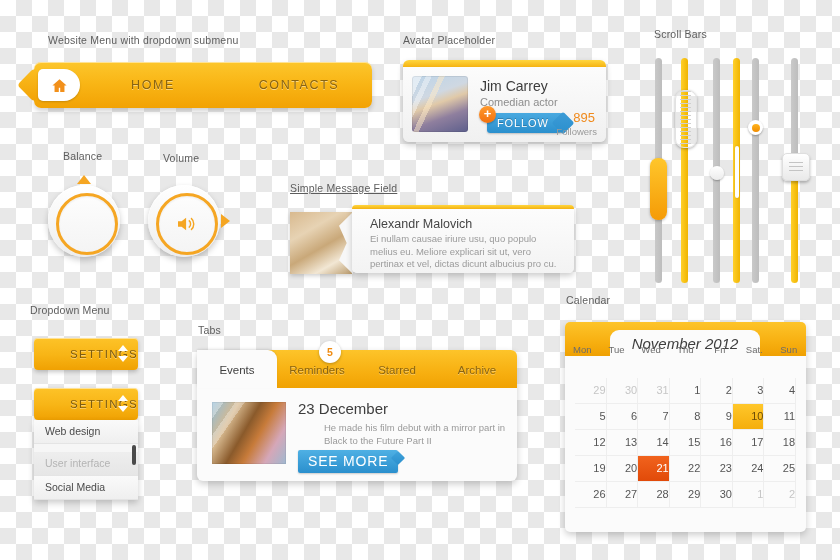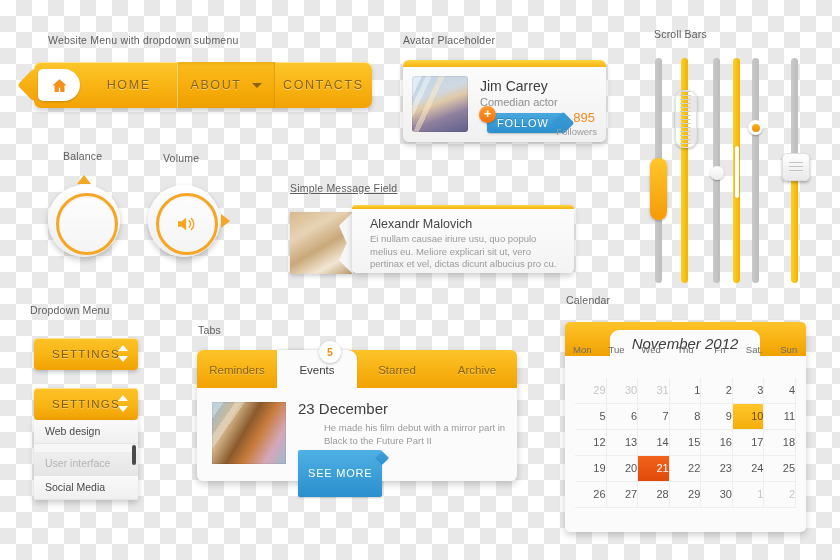--- a/index.html
+++ b/index.html
@@ -182,21 +182,21 @@
   }
   .msg-name{position:absolute;left:18px;top:12px;font-size:12.5px;color:#454545;}
   .msg-body{position:absolute;left:18px;top:28px;width:194px;font-size:9.5px;line-height:12.5px;color:#9b9b9b;}
 
   
   .dd-btn{
     position:absolute;width:104px;height:32px;border-radius:4px;
     background:linear-gradient(180deg,#fdc328,#f8b516 52%,#f0a102);
     box-shadow:0 2px 4px rgba(0,0,0,.22),inset 0 1px 0 rgba(255,255,255,.5);
     color:#7e5c10;font-size:11.5px;letter-spacing:1.3px;
-    line-height:32px;text-align:center;text-shadow:0 1px 0 rgba(255,255,255,.4);
+    line-height:32px;text-align:right;text-shadow:0 1px 0 rgba(255,255,255,.4);
   }
   .dd-arrows{position:absolute;right:10px;top:7px;width:10px;height:18px;}
   .dd-arrows i{display:block;width:0;height:0;margin:0 auto;}
   .dd-arrows i.up{border-left:5px solid transparent;border-right:5px solid transparent;border-bottom:6px solid #fff;}
   .dd-arrows i.dn{border-left:5px solid transparent;border-right:5px solid transparent;border-top:6px solid #fff;margin-top:5px;}
   .dd-list{
     position:absolute;width:104px;background:#f6f6f6;
     box-shadow:0 3px 6px rgba(0,0,0,.2);border-radius:0 0 3px 3px;
   }
   .dd-item{
@@ -232,23 +232,23 @@
   .ev-thumb{
     position:absolute;left:15px;top:52px;width:74px;height:62px;
     background:
       linear-gradient(125deg,rgba(255,255,255,.35) 0 10%,transparent 10% 20%,rgba(255,255,255,.3) 20% 28%,transparent 28%),
       linear-gradient(120deg,#8fbcd8 0%,#d7b98f 25%,#8a5a2b 45%,#c77b3a 60%,#d5a7b8 80%,#9fb8d0 100%);
     box-shadow:inset 0 0 0 1px rgba(0,0,0,.06);
   }
   .ev-title{position:absolute;left:101px;top:50px;font-size:15px;color:#3d3d3d;}
   .ev-desc{position:absolute;left:101px;top:71px;width:195px;font-size:9.5px;line-height:13px;color:#9a9a9a;margin-left:26px;}
   .see-more{
-    position:absolute;left:101px;top:100px;height:15px;padding:16px 10px;
+    position:absolute;left:101px;top:100px;height:15px;padding:4px 10px;
     background:linear-gradient(180deg,#4fb0e4,#2a8fcd);border-radius:2px;
-    color:#fff;font-size:11px;letter-spacing:.8px;line-height:15px;
+    color:#fff;font-size:14px;letter-spacing:.8px;line-height:15px;
     box-shadow:0 1px 2px rgba(0,0,0,.2);
   }
   .see-more:after{
     content:"";position:absolute;right:-5px;top:2.5px;width:10px;height:10px;
     background:linear-gradient(135deg,#41a4dc,#2a8fcd);transform:rotate(45deg);border-radius:1px;
   }
 
   
   .cal{
     left:565px;top:322px;width:241px;height:210px;
@@ -280,23 +280,20 @@
 
 <div class="abs caption" style="left:48px;top:34px;">Website Menu with dropdown submenu</div>
 
 <div class="abs menubar">
   <div class="home-badge">
     <svg viewBox="0 0 24 24">
         <path fill="#f2901a" d="M12 3 2 12h3v9h6v-6h2v6h6v-9h3z"></path>
       </svg>
   </div>
   <div class="menu-item">HOME</div>
-  <div class="menu-item active">
-    <span>ABOUT</span><i class="caret"></i>
-  </div>
   <div class="menu-item">CONTACTS</div>
 </div>
 
 <div class="abs caption" style="left:403px;top:34px;">Avatar Placeholder</div>
 
 <div class="abs avatar-card">
   <div class="topbar"></div>
   <div class="av-thumb"></div>
   <div class="av-name">Jim Carrey</div>
   <div class="av-role">Comedian actor</div>
@@ -381,22 +378,22 @@
   <div class="dd-item">Web design</div>
   <div class="dd-item disabled">User interface</div>
   <div class="dd-item">Social Media</div>
   <div class="dd-scroll"></div>
 </div>
 
 <div class="abs caption" style="left:198px;top:324px;">Tabs</div>
 
 <div class="abs tabs-panel">
   <div class="tabs-bar">
+    <div class="tab active">Events</div>
     <div class="tab">Reminders</div>
-    <div class="tab active">Events</div>
     <div class="tab">Starred</div>
     <div class="tab">Archive</div>
   </div>
   <div class="tab-badge">5</div>
   <div class="ev-thumb"></div>
   <div class="ev-title">23 December</div>
   <div class="ev-desc">He made his film debut with a mirror part in Black to the Future Part II</div>
   <div class="see-more">SEE MORE</div>
 </div>
 

